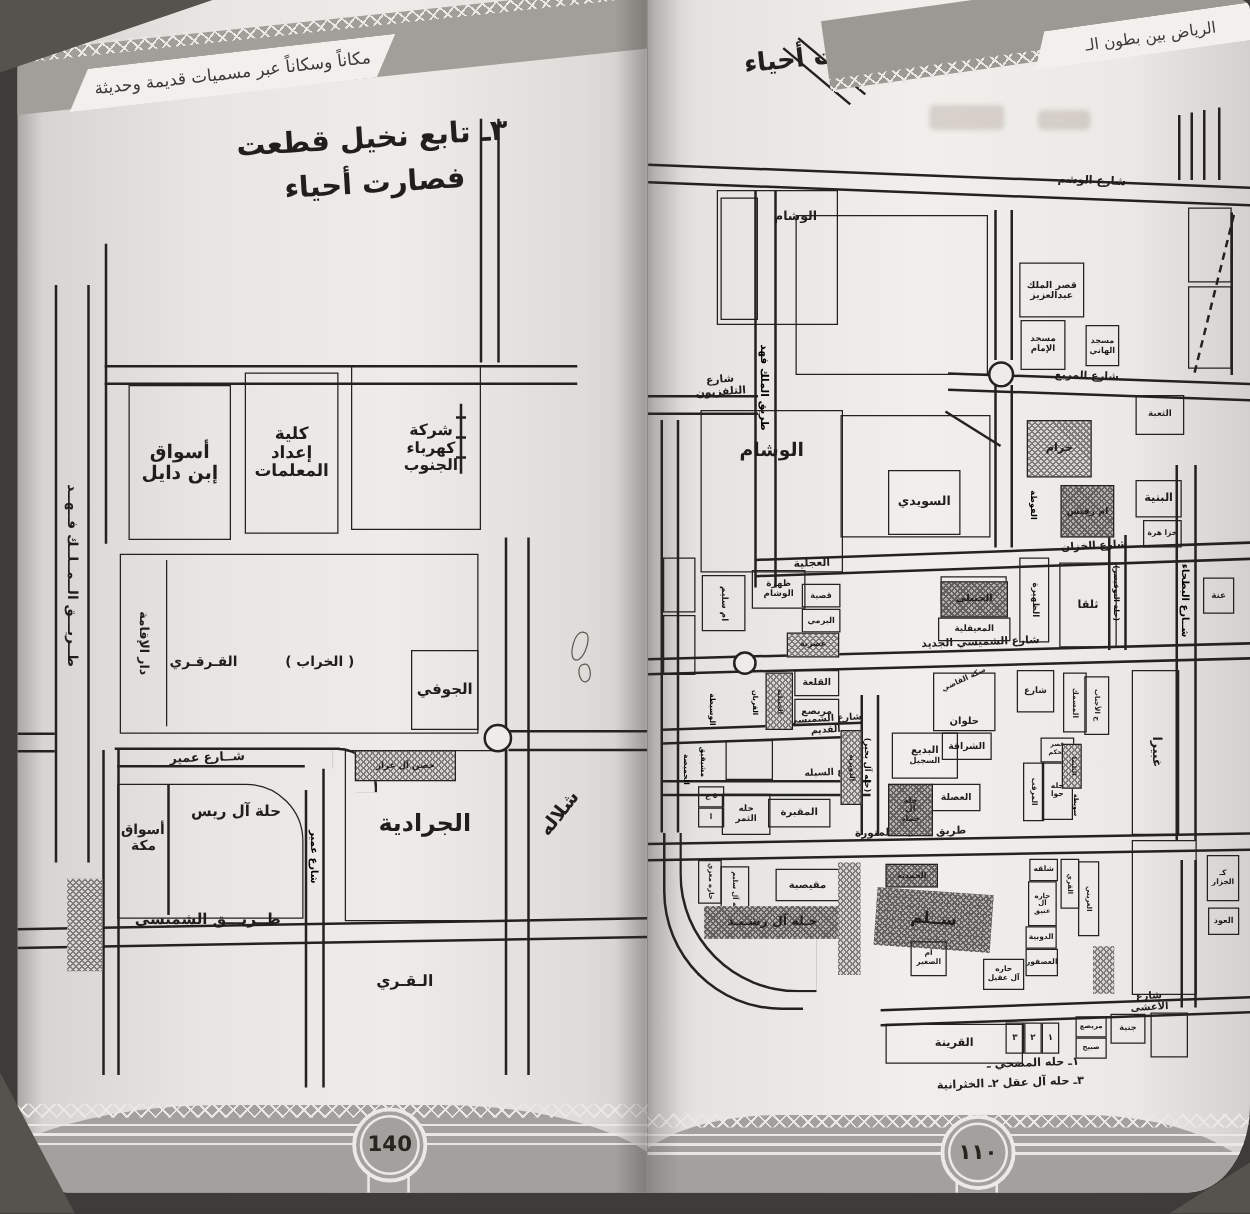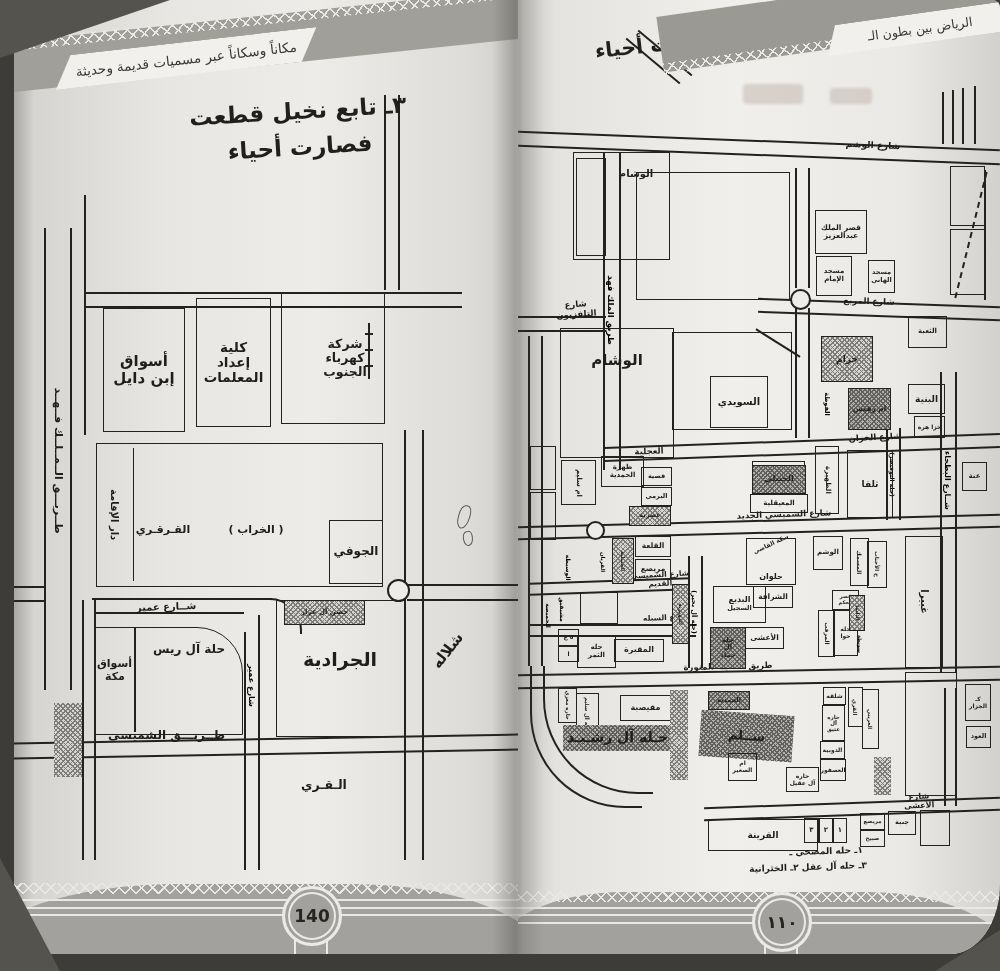--- a/index.html
+++ b/index.html
@@ -247,21 +247,21 @@
     <div style="position:absolute;left:302px;top:382px;width:14px;height:44px;display:flex;align-items:center;justify-content:center;z-index:2">
       <span class="r90" style="font-size:6.5px;font-weight:bold">الفوطة</span>
     </div>
     <div class="bx" style="left:390px;top:316px;width:37px;height:30px;font-size:7px"><span>الثعبة</span></div>
     <div class="bx" style="left:390px;top:384px;width:35px;height:28px;font-size:9px"><span>البنية</span></div>
     <div class="bx" style="left:396px;top:416px;width:29px;height:20px;font-size:6px"><span>خزا هرة</span></div>
     <div class="bx" style="left:444px;top:462px;width:23px;height:27px;font-size:7px"><span>عنة</span></div>
 
     <div class="lb" style="left:111px;top:446px;width:40px;font-size:8.5px;transform:rotate(-2deg)">العجلية</div>
     <div class="bx" style="left:83px;top:456px;width:41px;height:29px;font-size:7px"><span>ظهرة
-الحمدية</span></div>
+الوشام</span></div>
     <div class="bx" style="left:43px;top:460px;width:33px;height:43px"><span class="r90" style="font-size:7px">ام سليم</span></div>
     <div class="bx" style="left:123px;top:467px;width:29px;height:17px;font-size:6.5px"><span>قصية</span></div>
     <div class="bx" style="left:123px;top:487px;width:29px;height:17px;font-size:6.5px"><span>البرمي</span></div>
     <div class="bx hx" style="left:111px;top:506px;width:40px;height:18px;font-size:6.5px"><span>عصرية</span></div>
     <div class="bx" style="left:234px;top:461px;width:51px;height:20px;font-size:6.5px"><span>حله بن حلوان</span></div>
     <div class="bx hx2" style="left:234px;top:465px;width:52px;height:27px;font-size:8px"><span>الحنبلي</span></div>
     <div class="bx" style="left:232px;top:494px;width:56px;height:17px;font-size:7px"><span>المعيقلية</span></div>
     <div class="bx" style="left:297px;top:446px;width:22px;height:66px"><span class="r90" style="font-size:7px">الظهيرة</span></div>
     <div class="bx" style="left:329px;top:450px;width:44px;height:66px;font-size:9px"><span>ثلقا</span></div>
     <div class="cir" style="left:68px;top:521px;width:15px;height:15px"></div>
@@ -274,21 +274,21 @@
       </div>
     <div style="position:absolute;left:44px;top:544px;width:13px;height:46px;display:flex;align-items:center;justify-content:center;z-index:2">
         <span class="r90" style="font-size:6px;font-weight:bold">الوسيطة</span>
       </div>
     <div class="bx" style="left:12px;top:446px;width:24px;height:42px"></div>
     <div class="bx" style="left:12px;top:492px;width:24px;height:46px"></div>
     <div class="bx" style="left:228px;top:538px;width:48px;height:41px;flex-direction:column;justify-content:space-between;padding:2px 0">
       <span style="font-size:6px;transform:rotate(-25deg)">سكة القاضي</span>
       <span style="font-size:8px">حلوان</span>
     </div>
-    <div class="bx" style="left:295px;top:536px;width:28px;height:32px;font-size:7px"><span>الوشم</span></div>
+    <div class="bx" style="left:295px;top:536px;width:28px;height:32px;font-size:7px"><span>شارع</span></div>
     <div class="bx" style="left:332px;top:538px;width:17px;height:46px"><span class="r90" style="font-size:6px">المسمك</span></div>
     <div class="bx" style="left:349px;top:541px;width:18px;height:45px"><span class="r90" style="font-size:5.5px">ح الأجناب</span></div>
     <div class="bx" style="left:387px;top:536px;width:36px;height:130px"><span class="r90" style="font-size:10px;letter-spacing:3px">غبيرا</span></div>
 
     <div style="position:absolute;left:37px;top:590px;width:15px;height:38px;display:flex;align-items:center;justify-content:center;z-index:2">
         <span class="r90" style="font-size:6px;font-weight:bold">مشيقيق</span>
       </div>
     <div style="position:absolute;left:24px;top:596px;width:13px;height:38px;display:flex;align-items:center;justify-content:center;z-index:2">
         <span class="r90" style="font-size:6px;font-weight:bold">الحميصة</span>
       </div>
@@ -300,34 +300,34 @@
     <div class="bx hx" style="left:154px;top:584px;width:15px;height:58px"><span class="r90" style="font-size:5.5px">الدويرية</span></div>
     <div class="bx" style="left:235px;top:586px;width:38px;height:20px;font-size:7.5px"><span>الشرافة</span></div>
     <div class="bx" style="left:314px;top:590px;width:25px;height:18px;font-size:5px"><span>قصر الحكم</span></div>
     <div class="bx" style="left:300px;top:610px;width:15px;height:45px"><span class="r90" style="font-size:6px">المرقب</span></div>
     <div class="bx" style="left:315px;top:610px;width:23px;height:44px;font-size:6px"><span>حله
 حوا</span></div>
     <div class="bx hx" style="left:331px;top:595px;width:14px;height:34px"><span class="r90" style="font-size:5px">الثليما</span></div>
     <div style="position:absolute;left:336px;top:631px;width:12px;height:26px;display:flex;align-items:center;justify-content:center;z-index:2">
         <span class="r90" style="font-size:5px;font-weight:bold">سويطة</span>
       </div>
-    <div class="bx" style="left:227px;top:627px;width:37px;height:20px;font-size:7.5px"><span>الأعشى</span></div>
+    <div class="bx" style="left:227px;top:627px;width:37px;height:20px;font-size:7.5px"><span>العصلة</span></div>
     <div class="bx hx2" style="left:192px;top:627px;width:34px;height:40px;font-size:6.5px"><span>حله
 آل
 حماد</span></div>
 
     <div class="bx" style="left:40px;top:629px;width:19px;height:15px;font-size:6px"><span>٥ ع</span></div>
     <div class="bx" style="left:40px;top:646px;width:19px;height:14px;font-size:6px"><span>ا</span></div>
     <div class="bx" style="left:59px;top:635px;width:37px;height:31px;font-size:7px"><span>حله
 الثمر</span></div>
     <div class="bx" style="left:96px;top:639px;width:48px;height:21px;font-size:8px"><span>المقبرة</span></div>
     <div class="bx" style="left:40px;top:688px;width:17px;height:33px"><span class="r90" style="font-size:5.5px">حاره معزي</span></div>
     <div class="bx" style="left:58px;top:693px;width:21px;height:40px"><span class="r90" style="font-size:5.5px">حله آل سليم</span></div>
     <div class="bx" style="left:102px;top:695px;width:49px;height:24px;font-size:8px"><span>مقيصبة</span></div>
-    <div class="bx hx2 nb" style="left:45px;top:725px;width:109px;height:26px;font-size:14px;letter-spacing:3px"><span>حـله آل رشـيـد</span></div>
+    <div class="bx hx2 nb" style="left:45px;top:725px;width:109px;height:26px;font-size:10px;letter-spacing:3px"><span>حـله آل رشـيـد</span></div>
     <div class="bx hx nb" style="left:152px;top:690px;width:18px;height:90px"></div>
     <div class="bx hx2" style="left:190px;top:691px;width:40px;height:17px;font-size:6.5px"><span>الحمدية</span></div>
     <div class="bx hx2 nb" style="left:182px;top:713px;width:93px;height:46px;font-size:13px;letter-spacing:5px;transform:rotate(4deg)"><span>ســلم</span></div>
     <div class="bx" style="left:210px;top:753px;width:27px;height:26px;font-size:6px"><span>ام
 الصغير</span></div>
     <div class="bx" style="left:268px;top:767px;width:31px;height:23px;font-size:6px"><span>حاره
 آل عقيل</span></div>
     <div class="bx" style="left:305px;top:687px;width:21px;height:16px;font-size:6px"><span>شلقه</span></div>
     <div class="bx" style="left:304px;top:705px;width:21px;height:34px;font-size:5.5px"><span>حاره
 آل عتيق</span></div>

